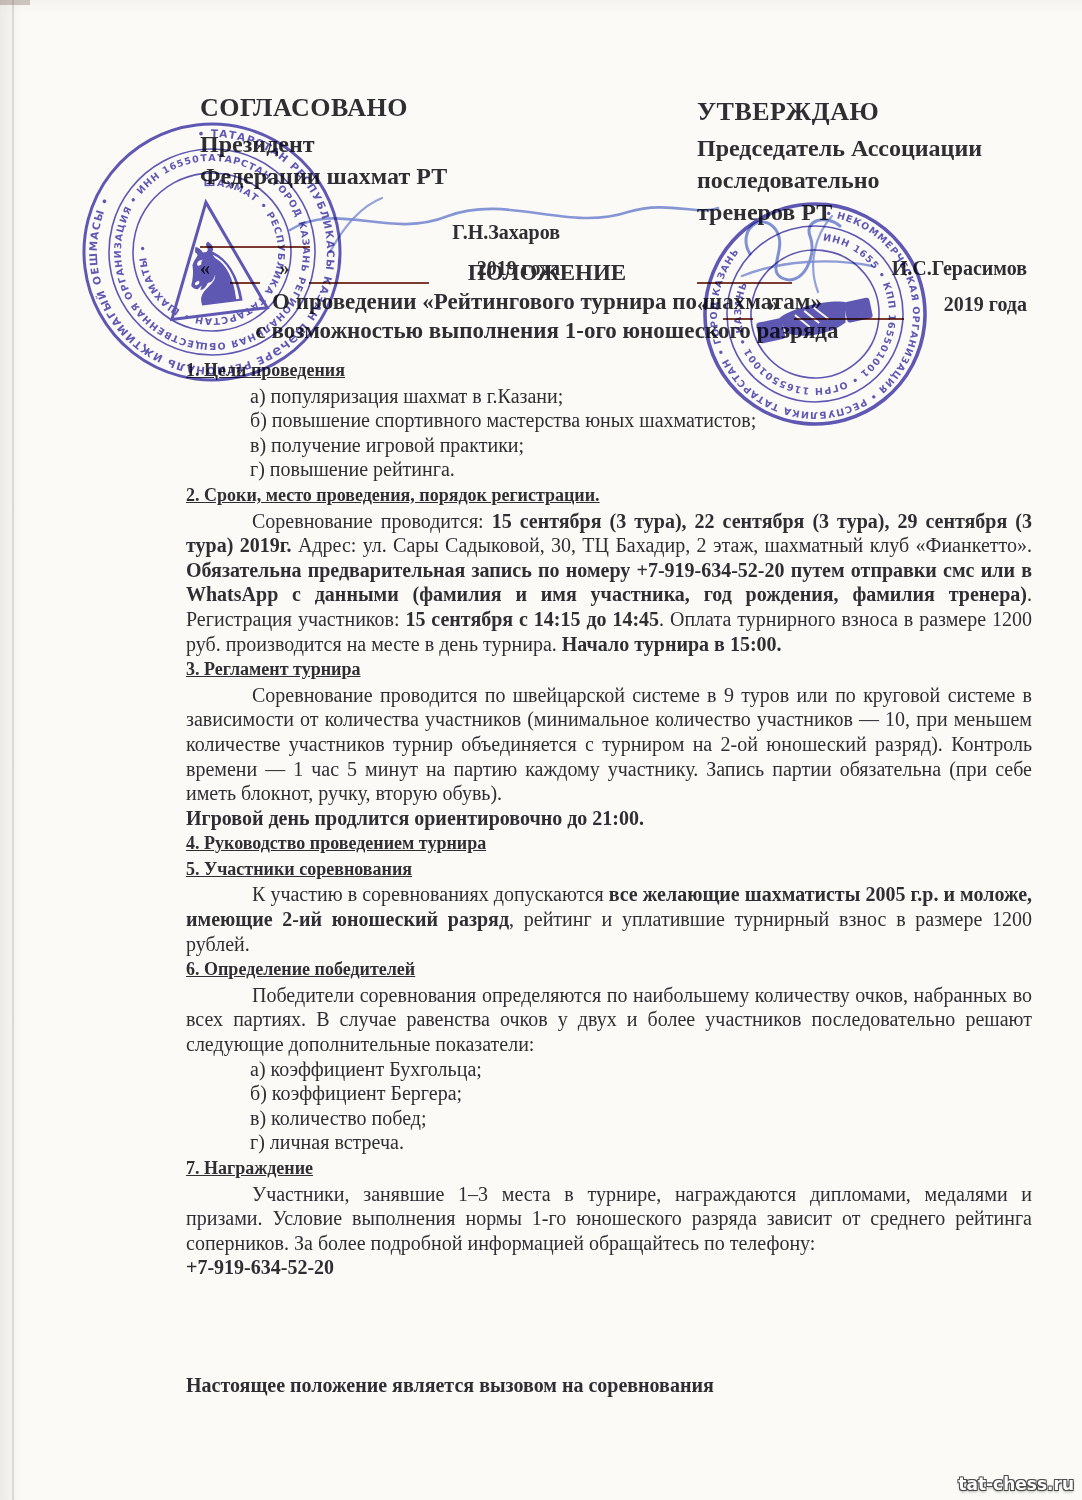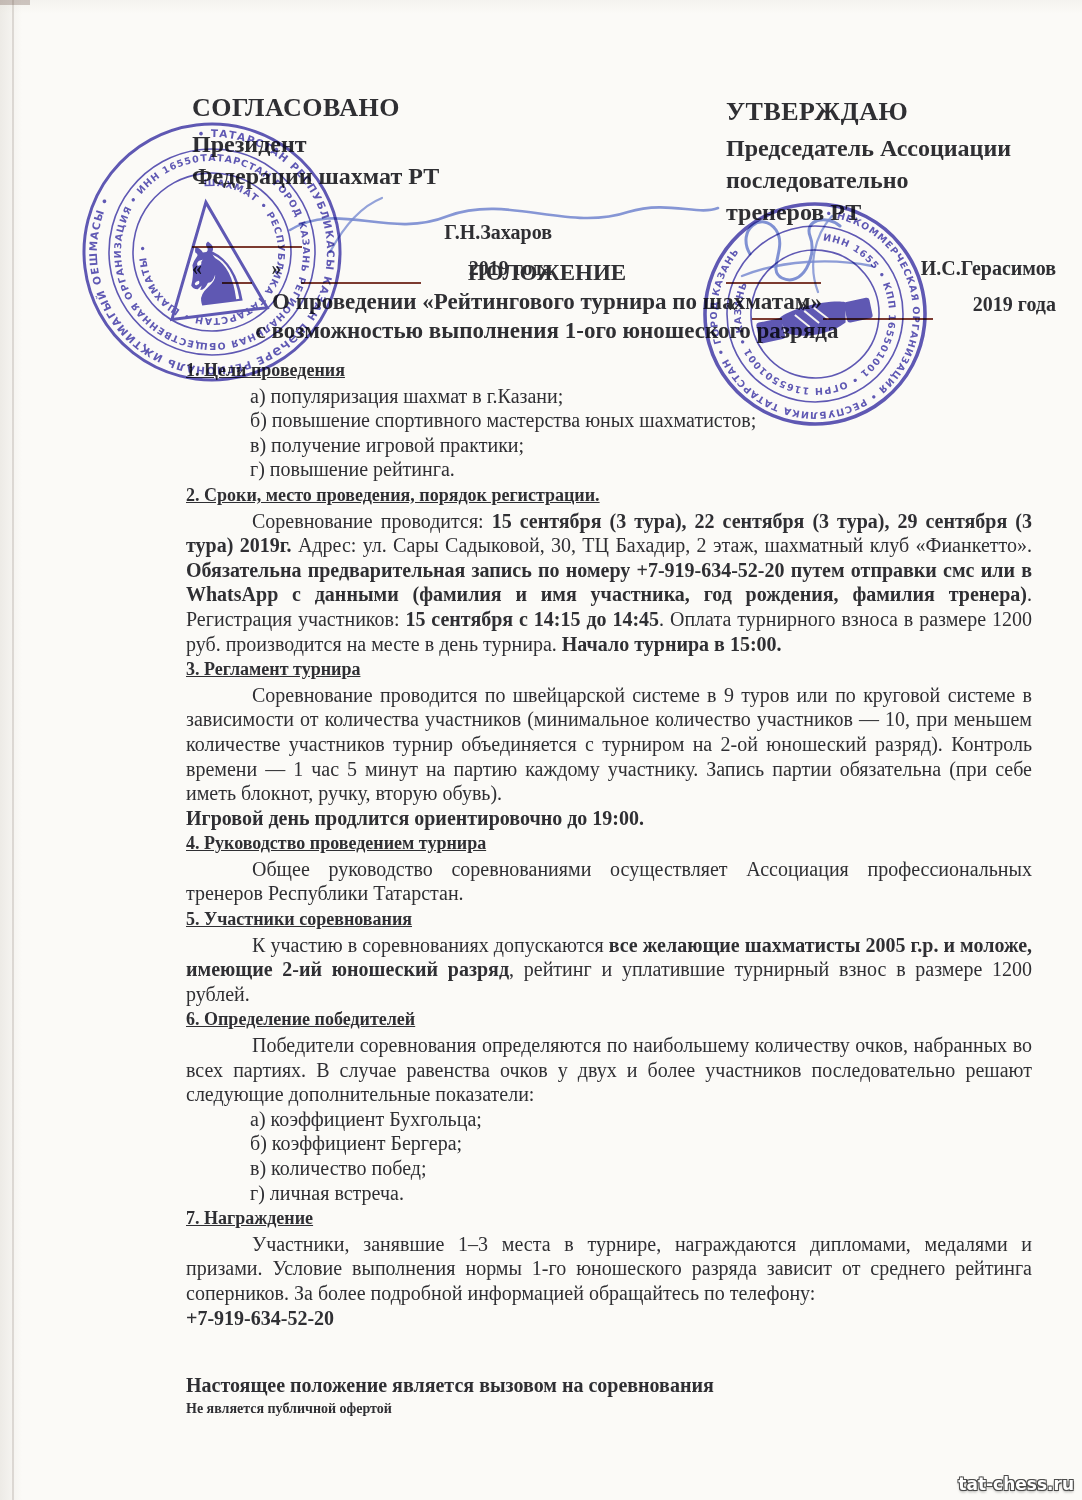--- a/index.html
+++ b/index.html
@@ -12,22 +12,22 @@
     overflow:hidden;
     font-family:"Liberation Serif", serif;
     color:#2f2f33;
   }
   .edge-line{position:absolute;left:12px;top:0;width:2px;height:100%;
     background:rgba(178,172,163,.38);}
   .corner-mark{position:absolute;left:0;top:0;width:30px;height:5px;background:rgba(96,70,58,.28);}
 
   
   .hdr{position:absolute;font-weight:bold;line-height:32px;font-size:24px;}
-  .hdr-left{left:192px;top:92px;width:360px;}
-  .hdr-right{left:726px;top:96px;width:330px;}
+  .hdr-left{left:200px;top:92px;width:360px;}
+  .hdr-right{left:697px;top:96px;width:330px;}
   .hdr .status{font-size:26px;letter-spacing:.5px;margin-bottom:4px;}
   .sig-row,.date-row{display:flex;align-items:flex-end;font-weight:bold;font-size:20px;justify-content:space-between;}
   .sig-row{margin-top:24px;}
   .date-row{margin-top:4px;}
   .uline{display:inline-block;border-bottom:2px solid #7c3a30;height:24px;}
   .w110{width:110px;} .w95{width:95px;} .w120{width:120px;} .w28{width:30px;}
   .gap{width:8px;}
 
   
   .title-block{position:absolute;left:122px;top:258px;width:850px;text-align:center;
@@ -120,39 +120,37 @@
   <div class="sections">
       <div class="sec-heading">1. Цели проведения</div>
       <div class="block item"><span>а) популяризация шахмат в г.Казани;</span></div>
       <div class="block item"><span>б) повышение спортивного мастерства юных шахматистов;</span></div>
       <div class="block item"><span>в) получение игровой практики;</span></div>
       <div class="block item"><span>г) повышение рейтинга.</span></div>
       <div class="sec-heading">2. Сроки, место проведения, порядок регистрации.</div>
       <div class="block p"><span>Соревнование проводится: </span><span class="b">15 сентября (3 тура), 22 сентября (3 тура), 29 сентября (3 тура) 2019г.</span><span> Адрес: ул. Сары Садыковой, 30, ТЦ Бахадир, 2 этаж, шахматный клуб «Фианкетто». </span><span class="b">Обязательна предварительная запись по номеру +7-919-634-52-20 путем отправки смс или в WhatsApp с данными (фамилия и имя участника, год рождения, фамилия тренера)</span><span>. Регистрация участников: </span><span class="b">15 сентября с 14:15 до 14:45</span><span>. Оплата турнирного взноса в размере 1200 руб. производится на месте в день турнира. </span><span class="b">Начало турнира в 15:00.</span></div>
       <div class="sec-heading">3. Регламент турнира</div>
       <div class="block p"><span>Соревнование проводится по швейцарской системе в 9 туров или по круговой системе в зависимости от количества участников (минимальное количество участников — 10, при меньшем количестве участников турнир объединяется с турниром на 2-ой юношеский разряд). Контроль времени — 1 час 5 минут на партию каждому участнику. Запись партии обязательна (при себе иметь блокнот, ручку, вторую обувь).</span></div>
-      <div class="block line"><span class="b">Игровой день продлится ориентировочно до 19:00.</span></div>
+      <div class="block line"><span class="b">Игровой день продлится ориентировочно до 21:00.</span></div>
       <div class="sec-heading">4. Руководство проведением турнира</div>
-      <div class="block p"><span>Общее руководство соревнованиями осуществляет Ассоциация профессиональных тренеров Республики Татарстан.</span></div>
       <div class="sec-heading">5. Участники соревнования</div>
       <div class="block p"><span>К участию в соревнованиях допускаются </span><span class="b">все желающие шахматисты 2005 г.р. и моложе, имеющие 2-ий юношеский разряд</span><span>, рейтинг и уплатившие турнирный взнос в размере 1200 рублей.</span></div>
       <div class="sec-heading">6. Определение победителей</div>
       <div class="block p"><span>Победители соревнования определяются по наибольшему количеству очков, набранных во всех партиях. В случае равенства очков у двух и более участников последовательно решают следующие дополнительные показатели:</span></div>
       <div class="block item"><span>а) коэффициент Бухгольца;</span></div>
       <div class="block item"><span>б) коэффициент Бергера;</span></div>
       <div class="block item"><span>в) количество побед;</span></div>
       <div class="block item"><span>г) личная встреча.</span></div>
       <div class="sec-heading">7. Награждение</div>
       <div class="block p"><span>Участники, занявшие 1–3 места в турнире, награждаются дипломами, медалями и призами. Условие выполнения нормы 1-го юношеского разряда зависит от среднего рейтинга соперников. За более подробной информацией обращайтесь по телефону:</span></div>
       <div class="block line"><span class="b">+7-919-634-52-20</span></div>
     </div>
 
   <div class="doc-footer">
     <div class="f1">Настоящее положение является вызовом на соревнования</div>
-    <div class="f2">Не является публичной офертой</div>
   </div>
 
   <svg class="stamp stamp-left" viewBox="0 0 272 272">
     <g fill="none" stroke="#4a43b0">
       <circle cx="136" cy="136" r="128" stroke-width="3"></circle>
       <circle cx="136" cy="136" r="103" stroke-width="1.6"></circle>
       <circle cx="136" cy="136" r="79" stroke-width="1.6"></circle>
     </g>
     <defs>
       <path id="lsOuter" d="M 136,21 a 115,115 0 1,1 -0.01,0 z"></path>

